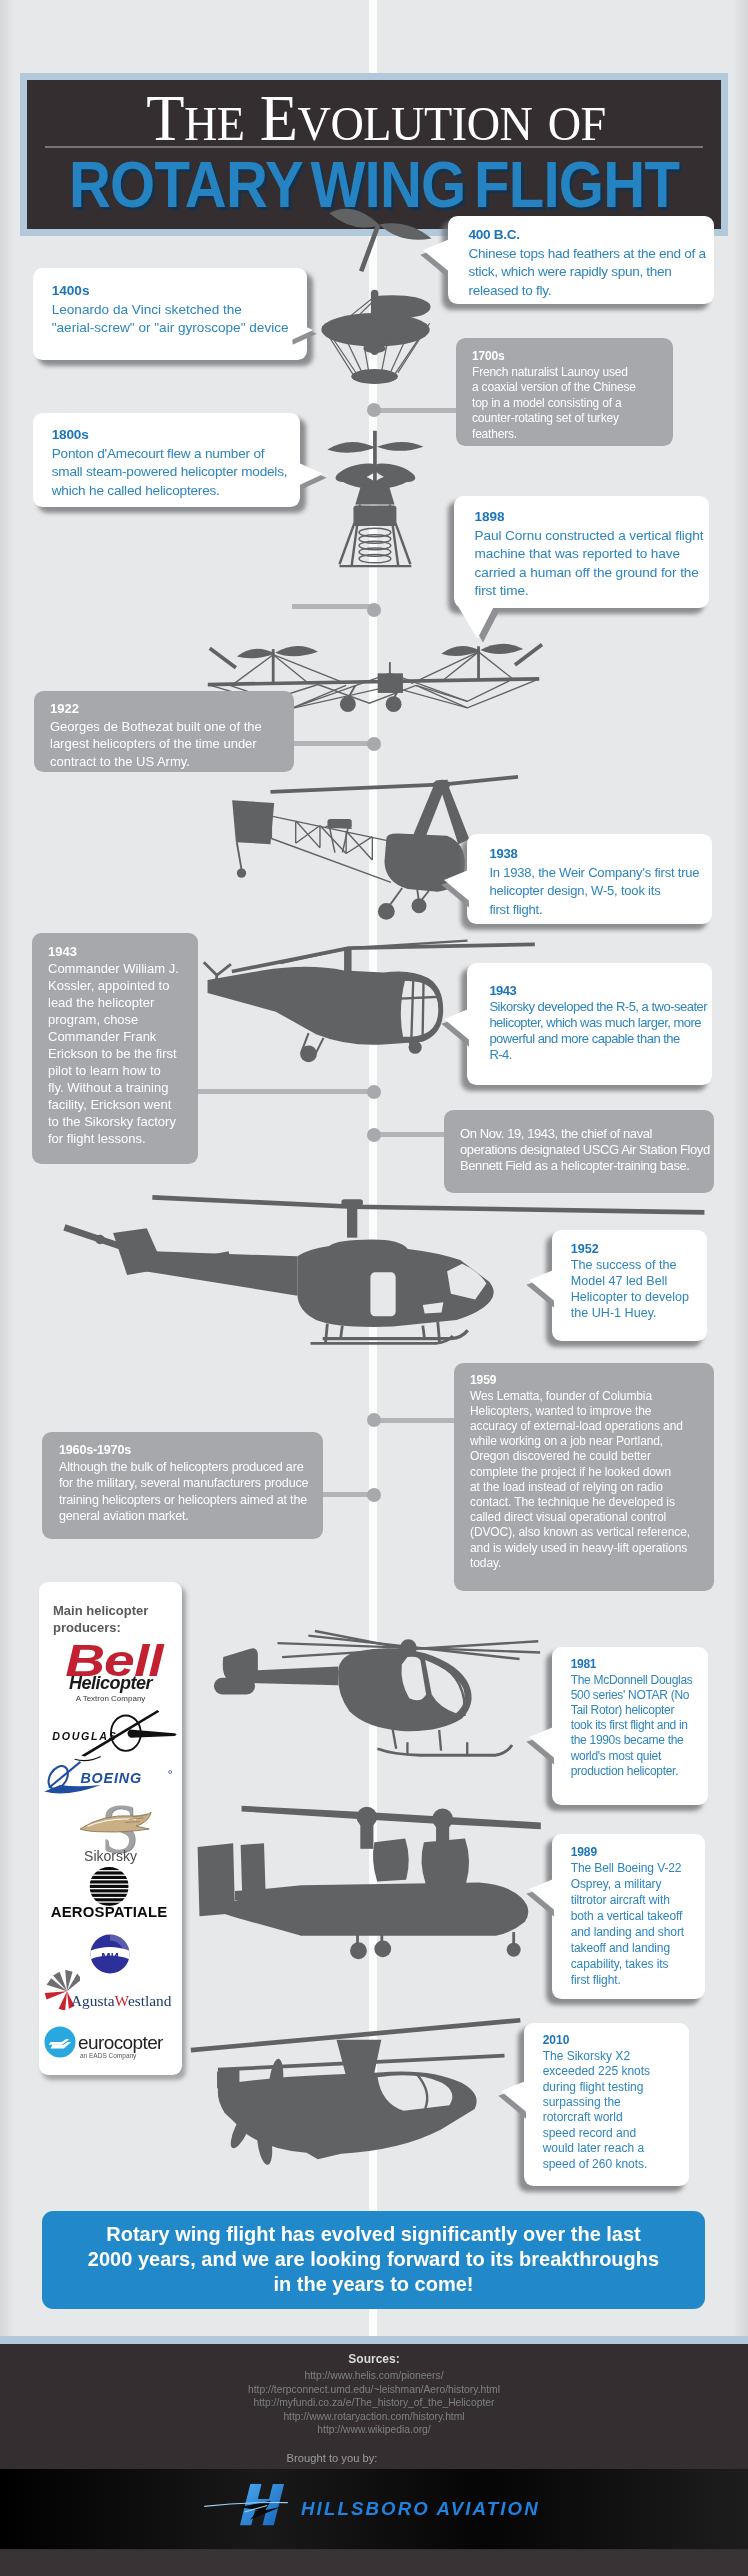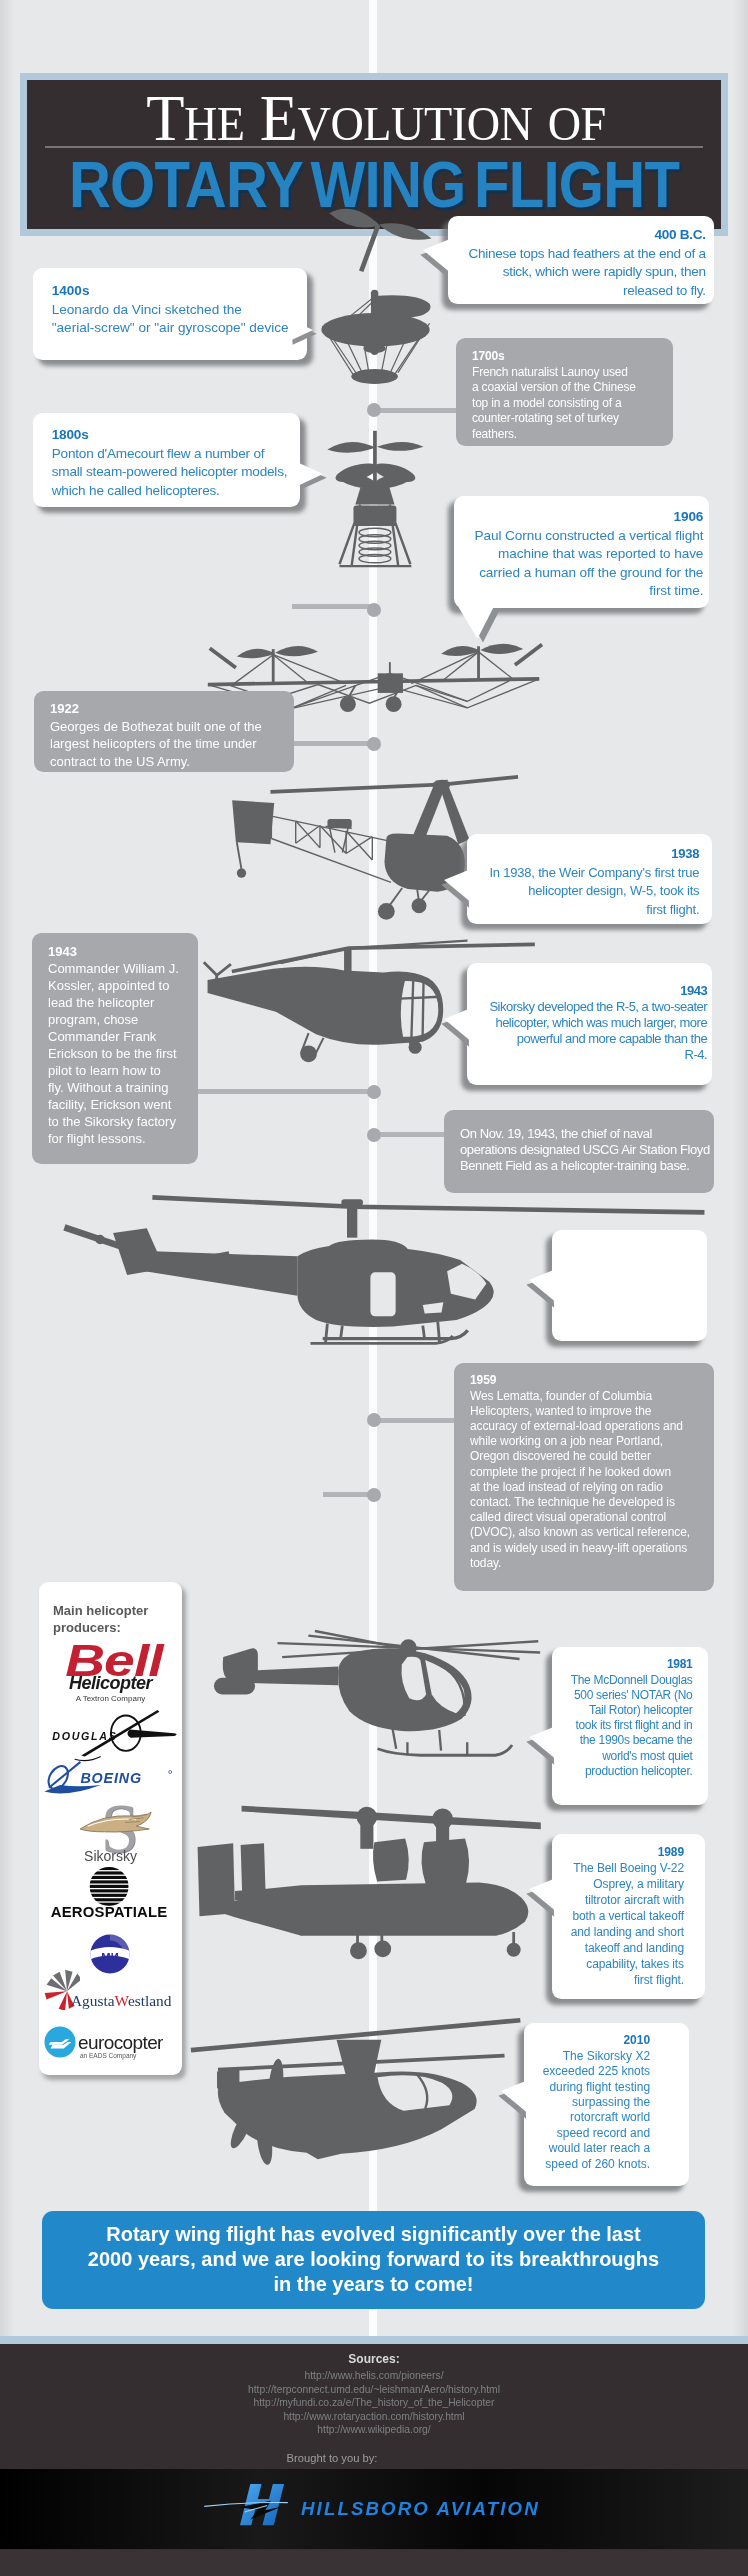--- a/index.html
+++ b/index.html
@@ -17,21 +17,21 @@
   transform:scaleX(0.963);white-space:nowrap;}
 #htitle .sc{font-size:48px;}
 #hrule{position:absolute;left:18px;top:66px;width:658px;height:1.9px;background:#787475;}
 #hsub{position:absolute;left:-27px;top:72px;width:748px;text-align:center;line-height:65px;
   color:#2583c1;font-size:65px;font-weight:bold;letter-spacing:-0.9px;word-spacing:-7.5px;
   transform:scaleX(0.894);text-shadow:2.8px 2.8px 0 #14324e;white-space:nowrap;}
 
 .box{position:absolute;border-radius:9.4px;font-size:13px;line-height:18px;}
 .wbox{background:#fff;color:#2d85c0;}
 .wbox.L{box-shadow:5.6px 5.6px 4.7px rgba(110,111,113,0.75);}
-.wbox.R{box-shadow:-5.6px 5.6px 4.7px rgba(110,111,113,0.75);text-align:right;}
+.wbox.R{box-shadow:-5.6px 5.6px 4.7px rgba(110,111,113,0.75);}
 .gbox{background:#a6a8ab;color:#fff;}
 .box .yr{font-weight:bold;display:block;}
 .wbox .yr{color:#1b75bc;}
 .box .inner{position:absolute;white-space:nowrap;}
 .dot{position:absolute;width:14px;height:14px;border-radius:50%;background:#a7a9ac;}
 .conn{position:absolute;height:4.7px;background:#b2b4b7;}
 svg.tail{position:absolute;overflow:visible;}
 
 #bluestrip{position:absolute;left:0;top:2336px;width:748px;height:8.4px;background:#b2c9db;}
 #footer{position:absolute;left:0;top:2344px;width:748px;height:232px;background:#342e30;}
@@ -323,21 +323,21 @@
   <div class="inner" style="left:18.7px;top:13px;letter-spacing:-0.2px;">
   <span class="yr">1800s</span>Ponton d'Amecourt flew a number of<br>small steam-powered helicopter models,<br>which he called helicopteres.</div>
   <svg class="tail" style="left:266px;top:50px;" width="24" height="24" viewBox="0 0 26 26">
         <polygon points="2,4 30,16 4,28" fill="#8e9093"></polygon>
         <polygon points="0,0 26,12 0,24" fill="#ffffff"></polygon>
       </svg>
 </div>
 
 <div class="box wbox R" style="left:454px;top:496px;width:255px;height:112px;font-size:13.6px;line-height:18.5px;">
   <div class="inner" style="left:20.6px;top:12px;letter-spacing:-0.1px;">
-  <span class="yr">1906</span>Paul Cornu constructed a vertical flight<br>machine that was reported to have<br>carried a human off the ground for the<br>first time.</div>
+  <span class="yr">1898</span>Paul Cornu constructed a vertical flight<br>machine that was reported to have<br>carried a human off the ground for the<br>first time.</div>
   <svg class="tail" style="left:3.7px;top:110px;" width="37" height="34" viewBox="0 0 40 36">
         <polygon points="6,2 45,4 27,39" fill="#8e9093"></polygon>
         <polygon points="0,0 39,0 21,35" fill="#ffffff"></polygon>
       </svg>
 </div>
 
 
 <div class="box gbox" style="left:34px;top:691px;width:260px;height:81px;font-size:13px;line-height:17.5px;">
   <div class="inner" style="left:16px;top:9.4px;">
   <span class="yr">1922</span>Georges de Bothezat built one of the<br>largest helicopters of the time under<br>contract to the US Army.</div>
@@ -365,31 +365,37 @@
         <polygon points="29,0 0,12 29,36" fill="#ffffff"></polygon>
       </svg>
 </div>
 
 <div class="box gbox" style="left:444px;top:1110px;width:270px;height:83px;font-size:13px;line-height:16px;">
   <div class="inner" style="left:16px;top:16px;letter-spacing:-0.4px;">
   On Nov. 19, 1943, the chief of naval<br>operations designated USCG Air Station Floyd<br>Bennett Field as a helicopter-training base.</div>
 </div>
 
 <div class="box wbox R" style="left:552px;top:1230px;width:155px;height:111px;font-size:12.6px;line-height:16px;">
+  <div class="inner" style="left:18.7px;top:11.2px;">
+  <span class="yr">1952</span>The success of the<br>Model 47 led Bell<br>Helicopter to develop<br>the UH-1 Huey.</div>
   <svg class="tail" style="left:-23.4px;top:39px;" width="27" height="37" viewBox="0 0 29 40">
         <polygon points="26,7 -3,17 27,42" fill="#8e9093"></polygon>
         <polygon points="29,0 0,12 29,36" fill="#ffffff"></polygon>
       </svg>
 </div>
 
 <div class="box gbox" style="left:454px;top:1363px;width:260px;height:228px;font-size:12px;line-height:15.2px;">
   <div class="inner" style="left:16px;top:10.3px;letter-spacing:-0.1px;">
   <span class="yr">1959</span>Wes Lematta, founder of Columbia<br>Helicopters, wanted to improve the<br>accuracy of external-load operations and<br>while working on a job near Portland,<br>Oregon discovered he could better<br>complete the project if he looked down<br>at the load instead of relying on radio<br>contact. The technique he developed is<br>called direct visual operational control<br>(DVOC), also known as vertical reference,<br>and is widely used in heavy-lift operations<br>today.</div>
 </div>
 
+<div class="box gbox" style="left:42px;top:1432px;width:281px;height:107px;font-size:12.6px;line-height:16.5px;">
+  <div class="inner" style="left:17px;top:10.3px;letter-spacing:-0.2px;">
+  <span class="yr">1960s-1970s</span>Although the bulk of helicopters produced are<br>for the military, several manufacturers produce<br>training helicopters or helicopters aimed at the<br>general aviation market.</div>
+</div>
 
 <div class="box wbox R" style="left:552px;top:1647px;width:156px;height:158px;font-size:12px;line-height:15.2px;">
   <div class="inner" style="left:18.7px;top:10.3px;letter-spacing:-0.3px;">
   <span class="yr">1981</span>The McDonnell Douglas<br>500 series' NOTAR (No<br>Tail Rotor) helicopter<br>took its first flight and in<br>the 1990s became the<br>world's most quiet<br>production helicopter.</div>
   <svg class="tail" style="left:-23.4px;top:79px;" width="27" height="37" viewBox="0 0 29 40">
         <polygon points="26,7 -3,17 27,42" fill="#8e9093"></polygon>
         <polygon points="29,0 0,12 29,36" fill="#ffffff"></polygon>
       </svg>
 </div>
 

